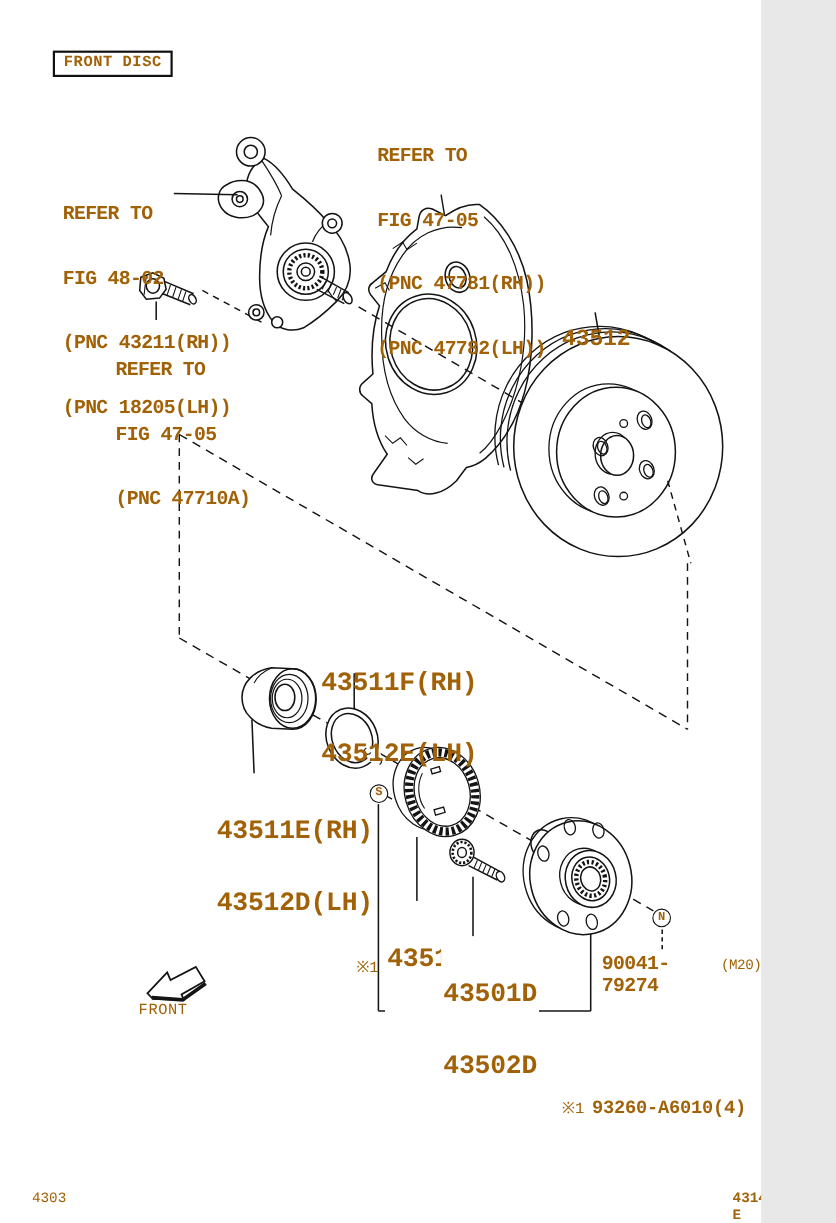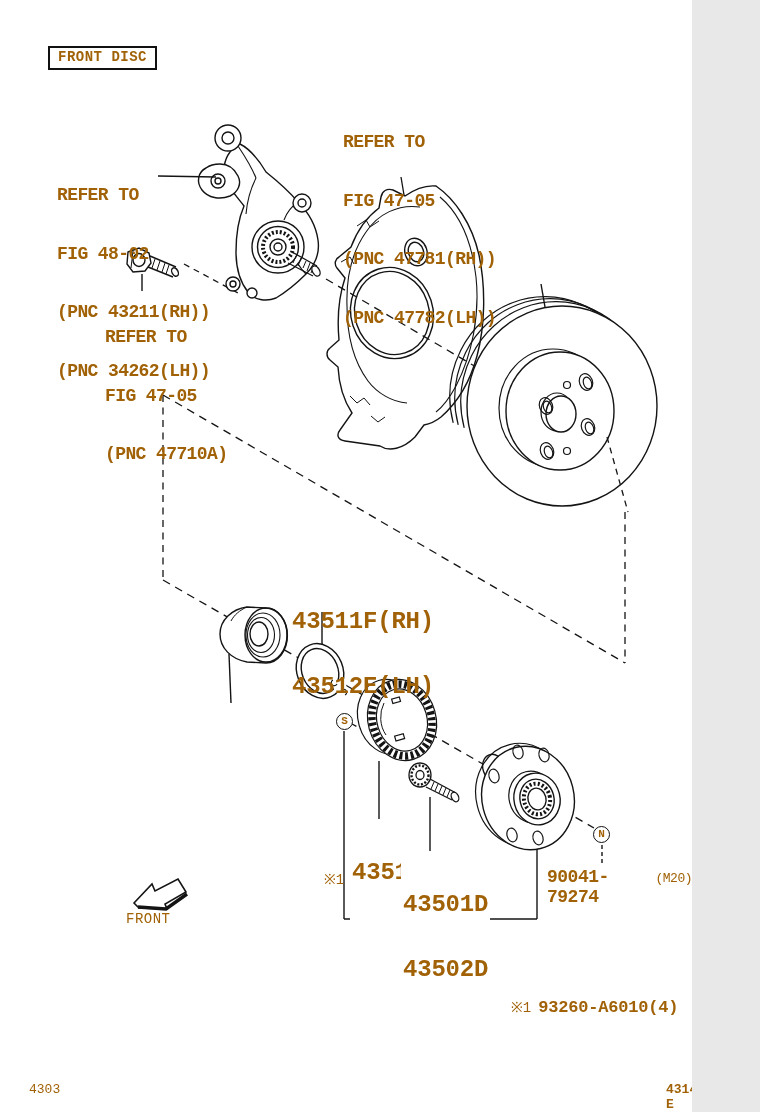--- a/index.html
+++ b/index.html
@@ -195,42 +195,49 @@
   </svg>
 
   <div class="boxed" style="left:48px;top:46px;">
     <span>FRONT DISC</span>
   </div>
 
   <div class="lbl" style="left:57px;top:147px;">
     <span>REFER TO</span>
     <span>FIG 48-02</span>
     <span>(PNC 43211(RH))</span>
-    <span>(PNC 34262(LH))</span>
+    <span>(PNC 18205(LH))</span>
   </div>
 
   <div class="lbl" style="left:343px;top:94px;">
     <span>REFER TO</span>
     <span>FIG 47-05</span>
     <span>(PNC 47781(RH))</span>
     <span>(PNC 47782(LH))</span>
   </div>
 
   <div class="lbl" style="left:105px;top:289px;">
     <span>REFER TO</span>
     <span>FIG 47-05</span>
     <span>(PNC 47710A)</span>
   </div>
 
+  <div class="pn" style="left:511px;top:256px;font-size:21px;">
+    <span>43512</span>
+  </div>
 
   <div class="pn" style="left:292px;top:568px;">
     <span>43511F(RH)</span>
     <span>43512E(LH)</span>
   </div>
 
+  <div class="pn" style="left:197px;top:703px;">
+    <span>43511E(RH)</span>
+    <span>43512D(LH)</span>
+  </div>
 
   <div class="pn onwhite" style="left:350px;top:819px;padding:0 2px;">
     <span>43515</span>
   </div>
 
   <div class="pn onwhite" style="left:401px;top:851px;padding:0 2px;">
     <span>43501D</span>
     <span>43502D</span>
   </div>
 

